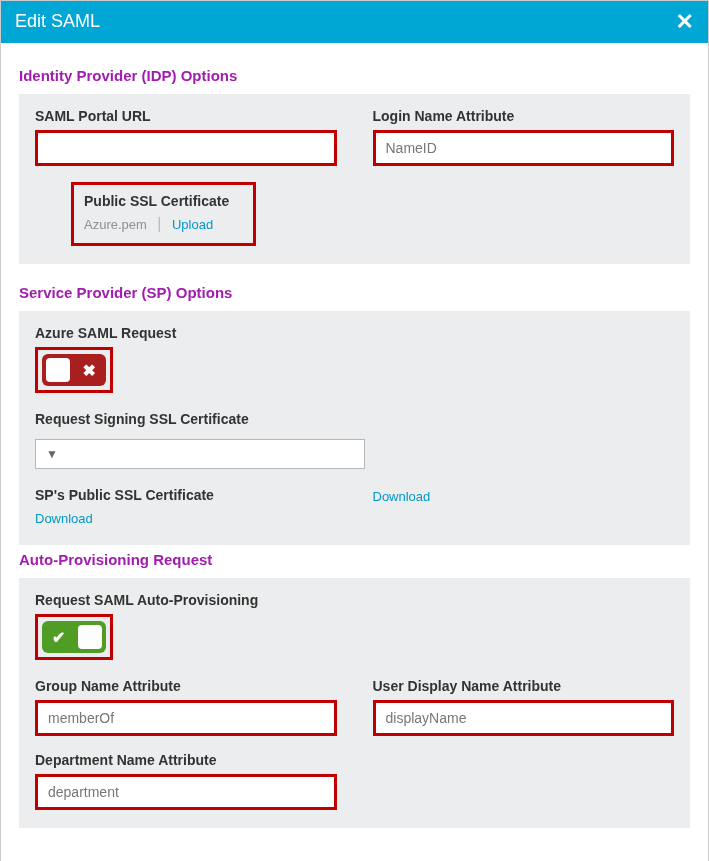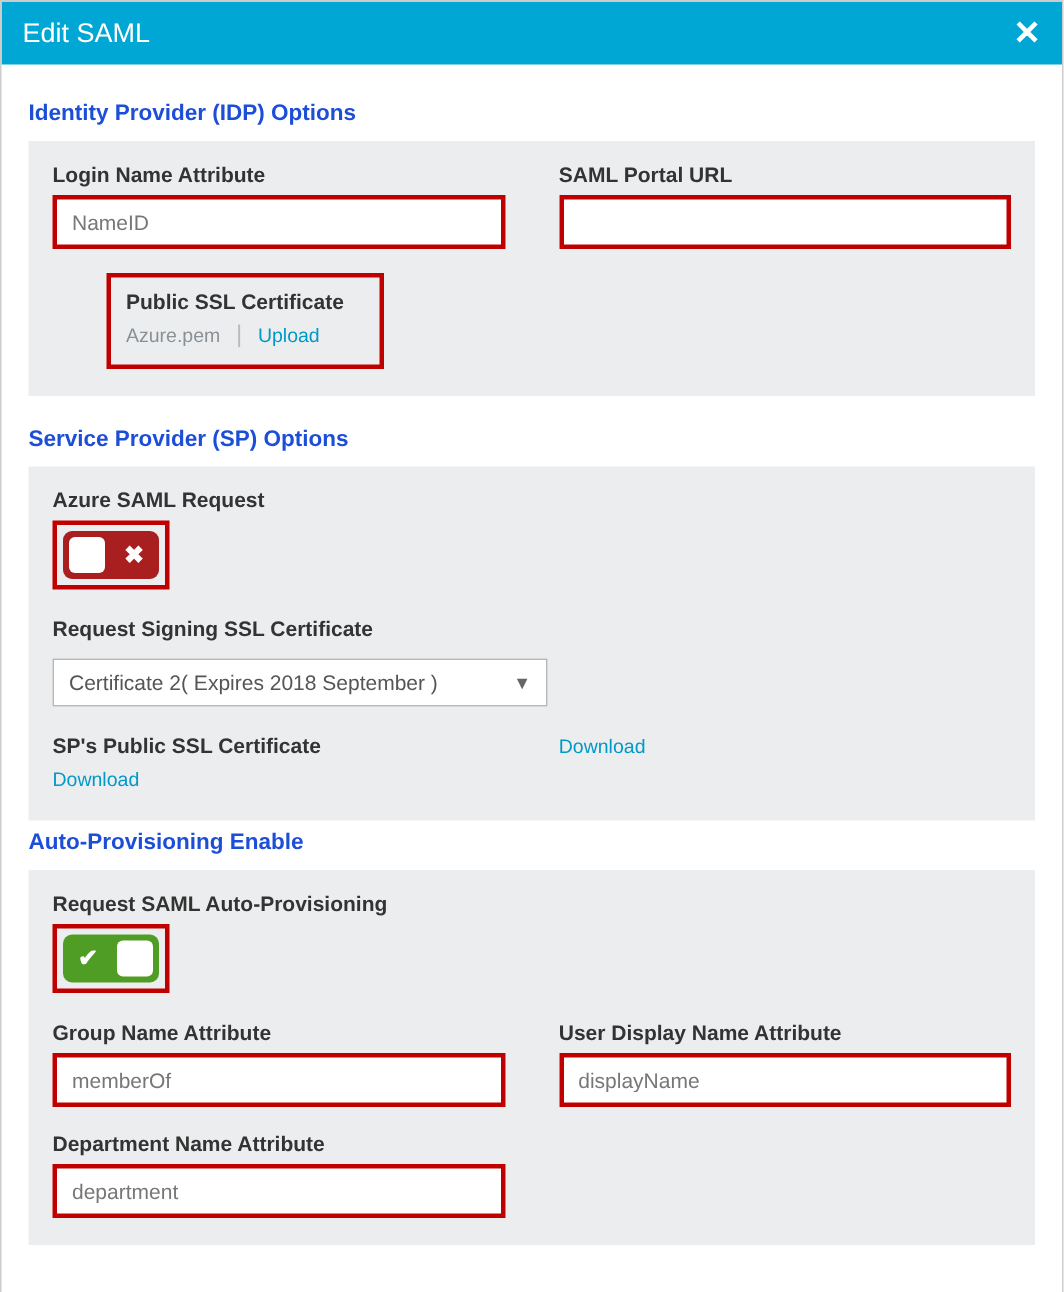--- a/index.html
+++ b/index.html
@@ -8,27 +8,26 @@
       background: #fff;
       width: 709px;
       border: 1px solid #ccc;
     }
     .titlebar {
       background: #00a7d4;
       color: #fff;
       padding: 10px 14px;
       display: flex;
       justify-content: space-between;
-      align-items: center;
       font-size: 18px;
     }
     .titlebar .close { font-size: 22px; font-weight: bold; cursor: pointer; line-height: 1; }
     .content { padding: 18px 18px 16px 18px; }
     .section-title {
-      color: #1d4ed8;
+      color: #a21caf;
       font-size: 15px;
       font-weight: bold;
       margin: 6px 0 10px 0;
     }
     .panel {
       background: #ecedee;
       padding: 14px 16px 18px 16px;
       margin-bottom: 20px;
     }
     .row { display: flex; gap: 36px; margin-bottom: 16px; }
@@ -100,26 +99,26 @@
   <span>Edit SAML</span>
   <span class="close">✕</span>
 </div>
 
 <div class="content">
 
   <div class="section-title">Identity Provider (IDP) Options</div>
   <div class="panel">
     <div class="row">
       <div class="col">
+        <span class="field-label">SAML Portal URL</span>
+        <input class="input highlight-red" type="text" value="" style="">
+      </div>
+      <div class="col">
         <span class="field-label">Login Name Attribute</span>
         <input class="input highlight-red" type="text" value="NameID" style="">
-      </div>
-      <div class="col">
-        <span class="field-label">SAML Portal URL</span>
-        <input class="input highlight-red" type="text" value="" style="">
       </div>
     </div>
     <div class="ssl-box">
       <span class="field-label">Public SSL Certificate</span>
       <div class="file-line">
         <span class="muted">Azure.pem</span>
         <span class="sep">|</span>
         <a class="link">Upload</a>
       </div>
     </div>
@@ -131,37 +130,36 @@
     <div class="highlight-pad highlight-red mb18">
       <div class="toggle-off">
         <div class="knob"></div>
         <span class="x">✖</span>
       </div>
     </div>
 
     <div class="mb18">
       <span class="field-label">Request Signing SSL Certificate</span>
       <div class="select-wrap mt6">
-        <span>Certificate 2( Expires 2018 September )</span>
         <span class="caret">▼</span>
       </div>
     </div>
 
     <div class="row" style="margin-bottom:0">
       <div class="col">
         <span class="field-label">SP's Public SSL Certificate</span>
         <a class="link">Download</a>
       </div>
       <div class="col">
         <a class="link">Download</a>
       </div>
     </div>
   </div>
 
-  <div class="section-title" style="margin-top:-14px">Auto-Provisioning Enable</div>
+  <div class="section-title" style="margin-top:-14px">Auto-Provisioning Request</div>
   <div class="panel">
     <span class="field-label">Request SAML Auto-Provisioning</span>
     <div class="highlight-pad highlight-red mb18">
       <div class="toggle-on">
         <span class="check">✔</span>
         <div class="knob"></div>
       </div>
     </div>
 
     <div class="row">

